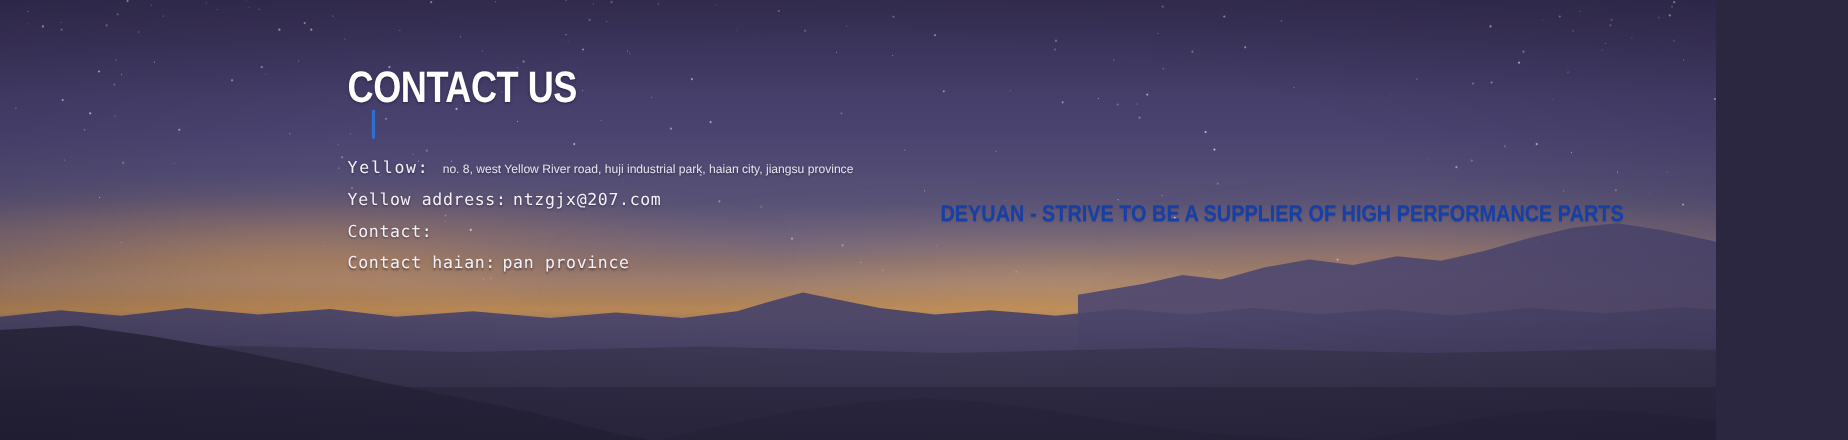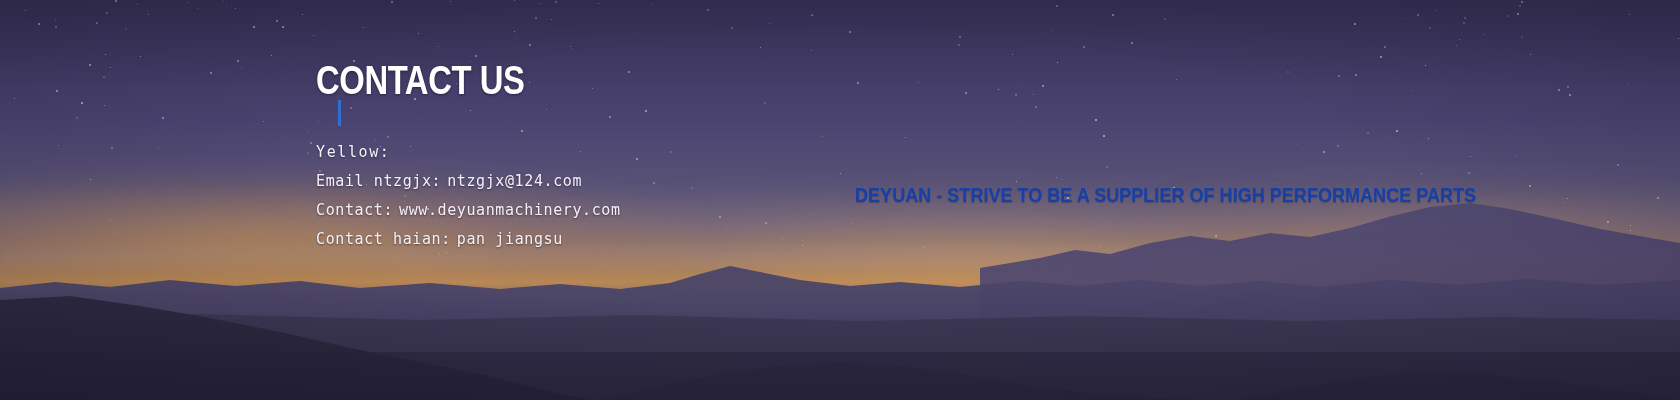--- a/index.html
+++ b/index.html
@@ -6,21 +6,21 @@
 
   html, body {
     width:1680px;
     height:400px;
     overflow:hidden;
     background:#2b2740;
   }
 
   .banner {
     position:relative;
-    width:1680px;
+    width:1560px;
     height:400px;
     overflow:hidden;
     font-family:"Liberation Sans", sans-serif;
   }
 
   
   .bg-sky {
     position:absolute; inset:0;
     background:
       linear-gradient(to bottom,
@@ -433,31 +433,31 @@
 
   <div class="content">
 
     <div class="heading">CONTACT US</div>
 
     <div class="accent-bar"></div>
 
     <div class="info" id="contact-list">
         <div class="info-row address">
           <span class="info-label">Yellow:</span>
+          <span class="info-value">no. 8, west Yellow River road, huji industrial park, haian city, jiangsu province</span>
         </div>
         <div class="info-row">
-          <span class="info-label">Email ntzgjx:</span>
-          <span class="info-value">ntzgjx@124.com</span>
+          <span class="info-label">Yellow address:</span>
+          <span class="info-value">ntzgjx@207.com</span>
         </div>
         <div class="info-row">
           <span class="info-label">Contact:</span>
-          <span class="info-value">www.deyuanmachinery.com</span>
         </div>
         <div class="info-row">
           <span class="info-label">Contact haian:</span>
-          <span class="info-value">pan jiangsu</span>
+          <span class="info-value">pan province</span>
         </div>
       </div>
 
     <div class="tagline">DEYUAN - STRIVE TO BE A SUPPLIER OF HIGH PERFORMANCE PARTS</div>
 
   </div>
 </div>
 
 </body></html>

